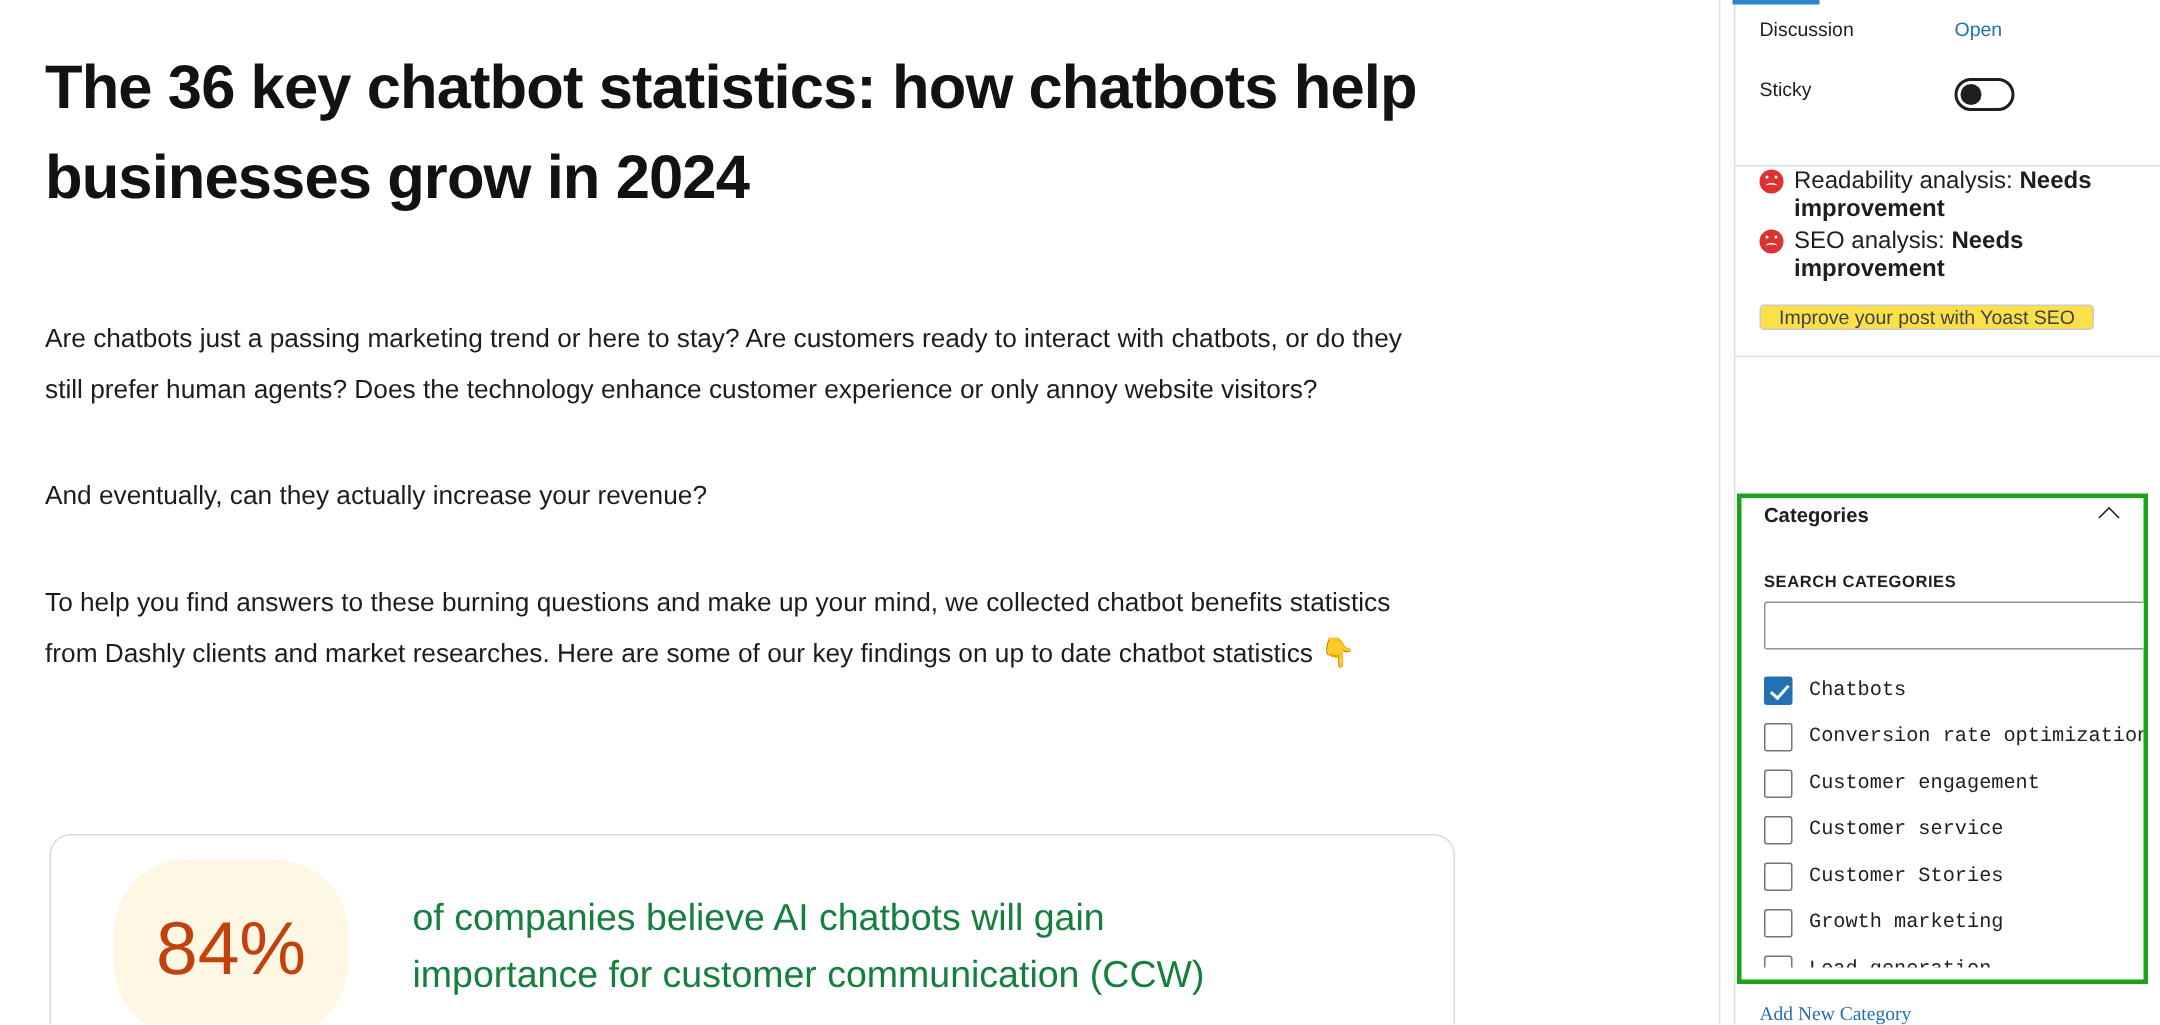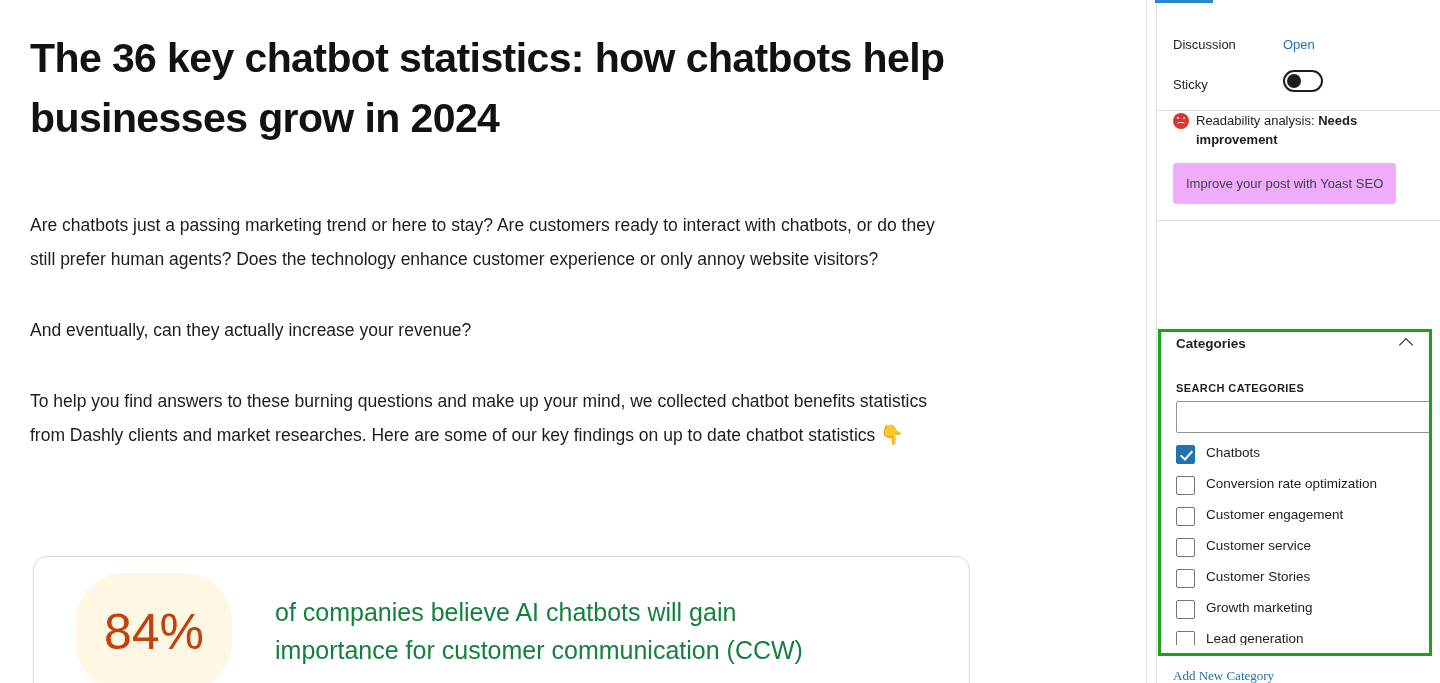--- a/index.html
+++ b/index.html
@@ -102,22 +102,23 @@
     left: 1155px; top: 0px;
     width: 58px; height: 3px;
     background: #2b87c9;
     z-index: 6;
   }
 
   
   .panel { border-bottom: 1px solid #e0e0e0; padding: 0 16px; }
 
   .row {
-    display: flex; align-items: flex-end;
+    display: flex; align-items: flex-start;
     height: 40px;
+    gap: 20px;
   }
   .row-label {
     font-size: 13px; color: #1e1e1e; font-weight: 400;
     width: 110px; flex: 0 0 auto;
   }
   .link-blue {
     font-size: 13px; color: #2271b1; cursor: pointer;
   }
 
   
@@ -156,21 +157,21 @@
     border-left: 1.6px solid #1e1e1e;
     border-top: 1.6px solid #1e1e1e;
     transform: rotate(45deg);
   }
 
   
   .yoast-body { padding-bottom: 16px; }
   .yoast-line {
     display: flex; align-items: flex-start;
     margin-bottom: 2px;
-    font-size: 13px; line-height: 19px; color: #1e1e1e;
+    font-size: 16px; line-height: 19px; color: #1e1e1e;
   }
   .face {
     width: 16px; height: 16px; border-radius: 50%;
     background: #dc3232;
     flex: 0 0 auto;
     margin-right: 7px; margin-top: 2px;
     position: relative;
   }
   .face::before, .face::after {
     content: ""; position: absolute; top: 4px;
@@ -183,24 +184,24 @@
     position: absolute; left: 4px; bottom: 3.4px;
     width: 8px; height: 4px;
     border-bottom: 1.8px solid #fff;
     border-radius: 0 0 50% 50%;
     transform: rotate(180deg);
   }
   .yoast-line .txt b { font-weight: 700; }
   .yoast-btn {
     margin-top: 12px;
     display: inline-block;
-    padding: 12px 12px;
+    padding: 0 12px;
     border: 1px solid #ccc;
     border-radius: 3px;
-    background: #f0abfc;
+    background: #fde047;
     font-size: 13px;
     color: #3c434a;
     cursor: pointer;
   }
 
   
   .cat-wrap {
     position: absolute;
     left: 1158px; top: 329px;
     width: 274px; height: 327px;
@@ -235,22 +236,23 @@
   }
 
   .cat-list {
     margin-top: 12px;
     position: relative;
     width: 258px;
     height: 200px;
     overflow: hidden;
   }
   .cat-item {
-    display: flex; align-items: flex-start;
+    display: flex; align-items: center;
     height: 31px;
+    font-family: Liberation Mono, monospace;
   }
   .cbx {
     width: 19px; height: 19px;
     border: 1.5px solid #757575;
     border-radius: 2px;
     background: #fff;
     flex: 0 0 auto;
     margin-right: 11px;
     position: relative;
   }
@@ -335,20 +337,26 @@
       </div>
 
       <div class="panel">
         <div class="yoast-body">
           <div class="yoast-line">
             <span class="face">
                 <span class="mouth"></span>
               </span>
             <span class="txt"><span>Readability analysis: </span><b>Needs improvement</b></span>
           </div>
+          <div class="yoast-line">
+            <span class="face">
+                <span class="mouth"></span>
+              </span>
+            <span class="txt"><span>SEO analysis: </span><b>Needs improvement</b></span>
+          </div>
           <div class="yoast-btn">Improve your post with Yoast SEO</div>
         </div>
       </div>
 
     </div>
   </div>
 
   <div class="tab-underline"></div>
 
   <div class="cat-wrap">

